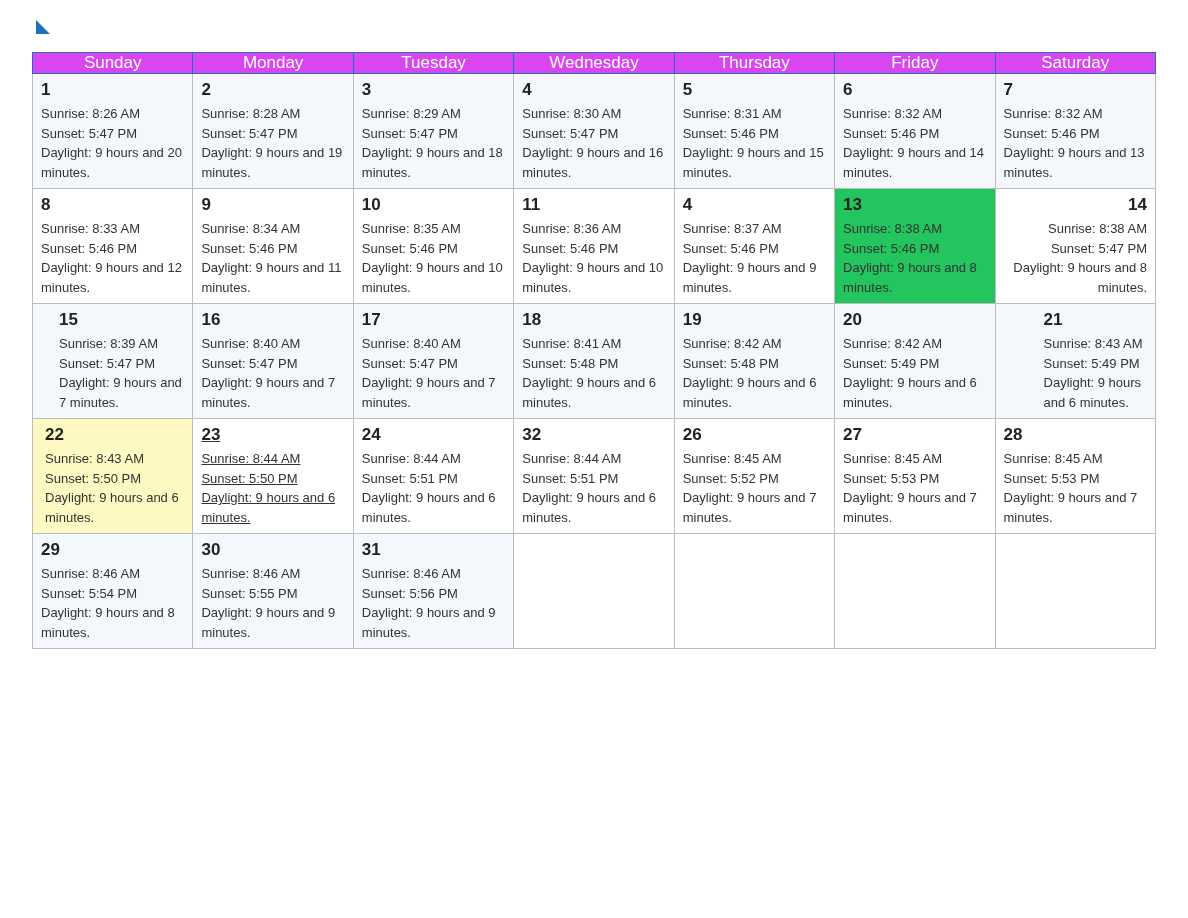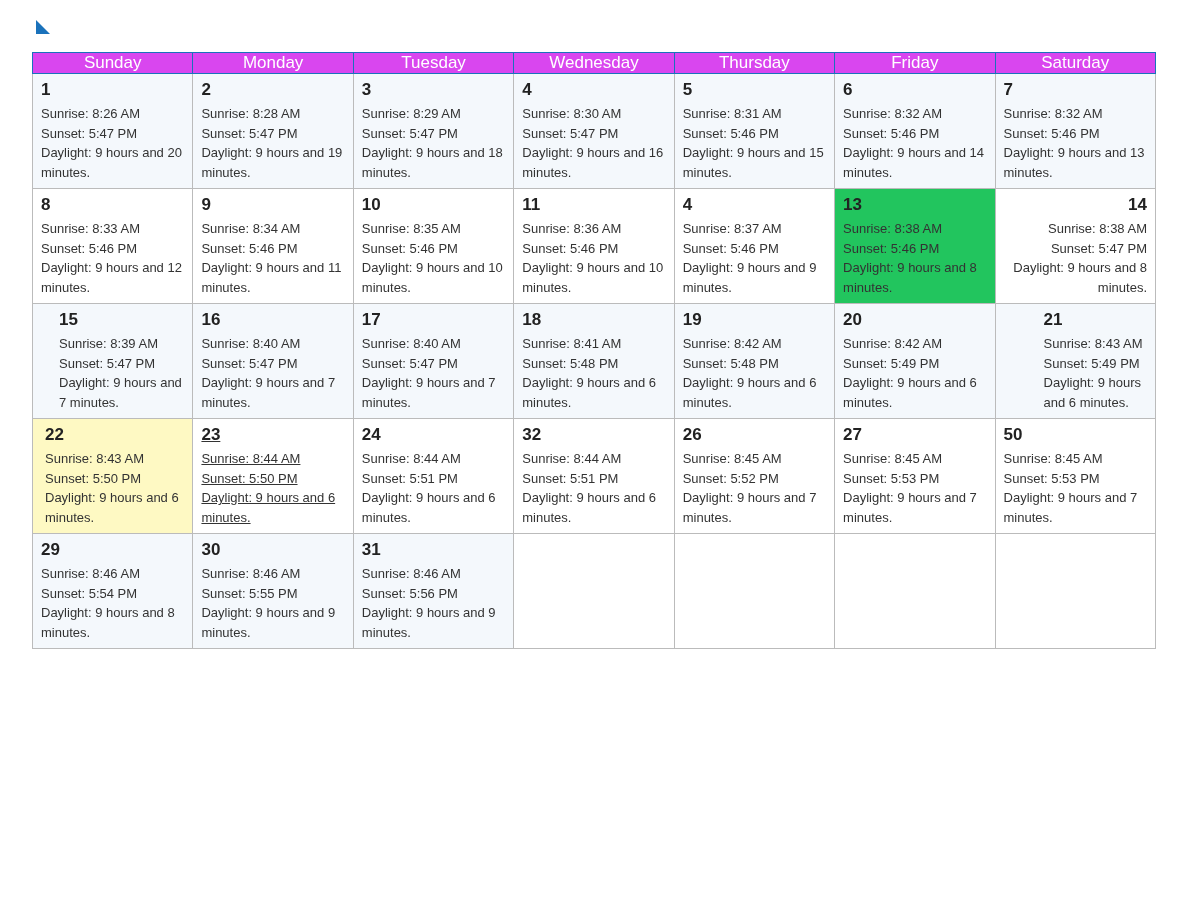--- a/index.html
+++ b/index.html
@@ -245,21 +245,21 @@
       </td>
         <td style="background: rgb(255, 255, 255);">
         <span class="day-number">26</span>
         <span class="day-info">Sunrise: 8:45 AM<br>Sunset: 5:52 PM<br>Daylight: 9 hours and 7 minutes.</span>
       </td>
         <td style="background: rgb(255, 255, 255);">
         <span class="day-number">27</span>
         <span class="day-info">Sunrise: 8:45 AM<br>Sunset: 5:53 PM<br>Daylight: 9 hours and 7 minutes.</span>
       </td>
         <td style="background: rgb(255, 255, 255);">
-        <span class="day-number">50</span>
+        <span class="day-number">28</span>
         <span class="day-info">Sunrise: 8:45 AM<br>Sunset: 5:53 PM<br>Daylight: 9 hours and 7 minutes.</span>
       </td>
       </tr>
       <tr>
         <td style="background: rgb(244, 248, 252); padding-left: 8px;">
         <span class="day-number">29</span>
         <span class="day-info">Sunrise: 8:46 AM<br>Sunset: 5:54 PM<br>Daylight: 9 hours and 8 minutes.</span>
       </td>
         <td style="background: rgb(244, 248, 252);">
         <span class="day-number">30</span>

